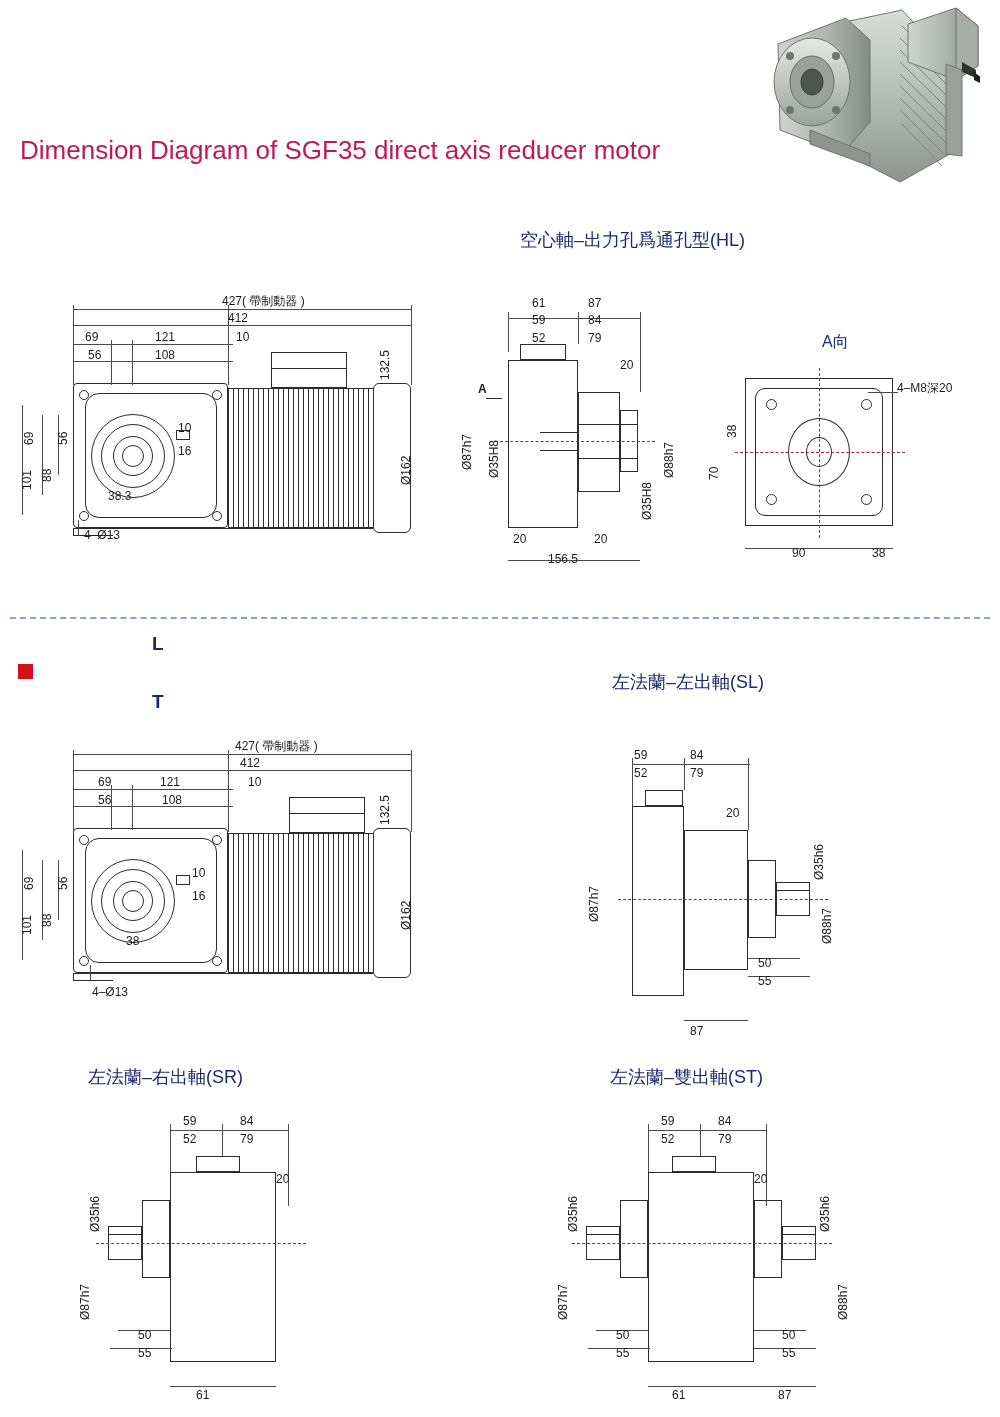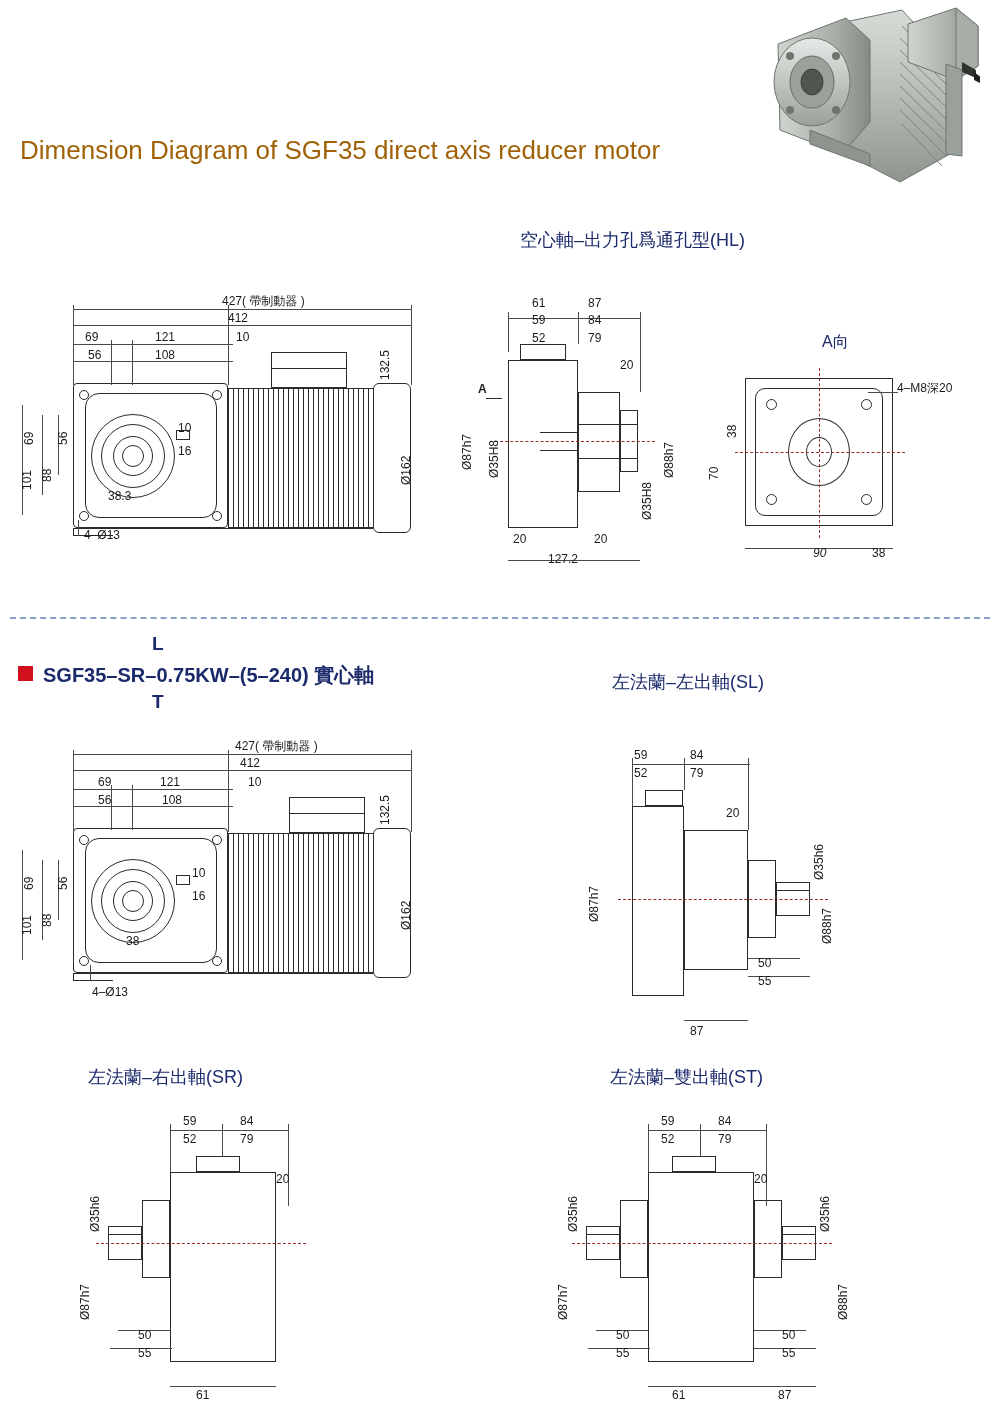--- a/index.html
+++ b/index.html
@@ -1,21 +1,21 @@
 <!DOCTYPE html>
 <html><head>
 <meta charset="utf-8">
 <style>
   html,body{margin:0;padding:0;background:#ffffff;}
   body{width:1000px;height:1417px;position:relative;font-family:"Liberation Sans",sans-serif;color:#1b1b1b;overflow:hidden;}
   .page{position:relative;width:1000px;height:1417px;}
 
   
   .title-cn{position:absolute;left:18px;top:62px;font-size:45px;font-weight:bold;color:#1b2a6b;letter-spacing:1px;white-space:nowrap;}
-  .title-en{position:absolute;left:20px;top:135px;font-size:26px;color:#a16207;white-space:nowrap;text-align:right;}
+  .title-en{position:absolute;left:20px;top:135px;font-size:26px;color:#be185d;white-space:nowrap;text-align:right;}
 
   .photo{position:absolute;right:20px;top:4px;width:230px;height:200px;}
 
   
   .sq{display:inline-block;width:15px;height:15px;background:#d0111b;margin-right:10px;vertical-align:1px;}
   .sec-title{position:absolute;font-size:20px;font-weight:bold;color:#1b2a6b;white-space:nowrap;}
   .sec-sub{position:absolute;font-size:18px;color:#1b2a6b;white-space:nowrap;}
   .view-label{position:absolute;font-size:18px;color:#1b2a6b;white-space:nowrap;}
 
   .lt-stack{position:absolute;font-size:19px;font-weight:bold;color:#1b2a6b;line-height:19px;text-align:center;}
@@ -199,21 +199,21 @@
     <div class="ln h" style="left:486px;top:398px;width:16px;"></div>
 
     <div class="dimv" style="left:460px;top:470px;">Ø87h7</div>
     <div class="dimv" style="left:487px;top:478px;">Ø35H8</div>
     <div class="dimv" style="left:662px;top:478px;">Ø88h7</div>
     <div class="dimv" style="left:640px;top:520px;">Ø35H8</div>
 
     <div class="ln h thin" style="left:508px;top:560px;width:132px;"></div>
     <div class="dim" style="left:513px;top:532px;">20</div>
     <div class="dim" style="left:594px;top:532px;">20</div>
-    <div class="dim" style="left:548px;top:552px;">127.2</div>
+    <div class="dim" style="left:548px;top:552px;">156.5</div>
   </div>
 
   <div class="dr">
     <div class="box" style="left:745px;top:378px;width:148px;height:148px;"></div>
     <div class="boxr" style="left:755px;top:388px;width:128px;height:128px;border-radius:10px;"></div>
     <div class="circ" style="left:788px;top:418px;width:62px;height:68px;"></div>
     <div class="circ" style="left:806px;top:437px;width:26px;height:30px;"></div>
     <div class="circ" style="left:766px;top:399px;width:11px;height:11px;"></div>
     <div class="circ" style="left:861px;top:399px;width:11px;height:11px;"></div>
     <div class="circ" style="left:766px;top:494px;width:11px;height:11px;"></div>
@@ -222,31 +222,31 @@
     <div class="centerv" style="left:819px;top:368px;height:170px;"></div>
 
     <div class="view-label" style="left:822px;top:332px;font-size:16px;">A向</div>
     <div class="dim" style="left:897px;top:380px;">4–M8深20</div>
     <div class="ln h thin" style="left:868px;top:392px;width:30px;"></div>
 
     <div class="dimv" style="left:725px;top:438px;">38</div>
     <div class="dimv" style="left:707px;top:480px;">70</div>
 
     <div class="ln h thin" style="left:745px;top:548px;width:148px;"></div>
-    <div class="dim" style="left:813px;top:546px;font-style:italic;">90</div>
+    <div class="dim" style="left:792px;top:546px;">90</div>
     <div class="dim" style="left:872px;top:546px;">38</div>
   </div>
 
   <div class="divider"></div>
 
   <div class="lt-stack" style="left:152px;top:634px;">L</div>
   <div class="lt-stack" style="left:152px;top:692px;">T</div>
 
   <div class="sec-title" style="left:18px;top:662px;">
-    <span class="sq"></span><span>SGF35–SR–0.75KW–(5–240) 實心軸</span>
+    <span class="sq"></span>
   </div>
   <div class="sec-sub" style="left:612px;top:670px;">左法蘭–左出軸(SL)</div>
 
   <div class="dr">
     <div class="boxr" style="left:73px;top:828px;width:155px;height:145px;"></div>
     <div class="boxr" style="left:85px;top:838px;width:132px;height:125px;border-radius:14px;"></div>
     <div class="circ" style="left:91px;top:859px;width:84px;height:84px;"></div>
     <div class="circ" style="left:101px;top:869px;width:64px;height:64px;"></div>
     <div class="circ" style="left:113px;top:881px;width:40px;height:40px;"></div>
     <div class="circ" style="left:122px;top:890px;width:22px;height:22px;"></div>

